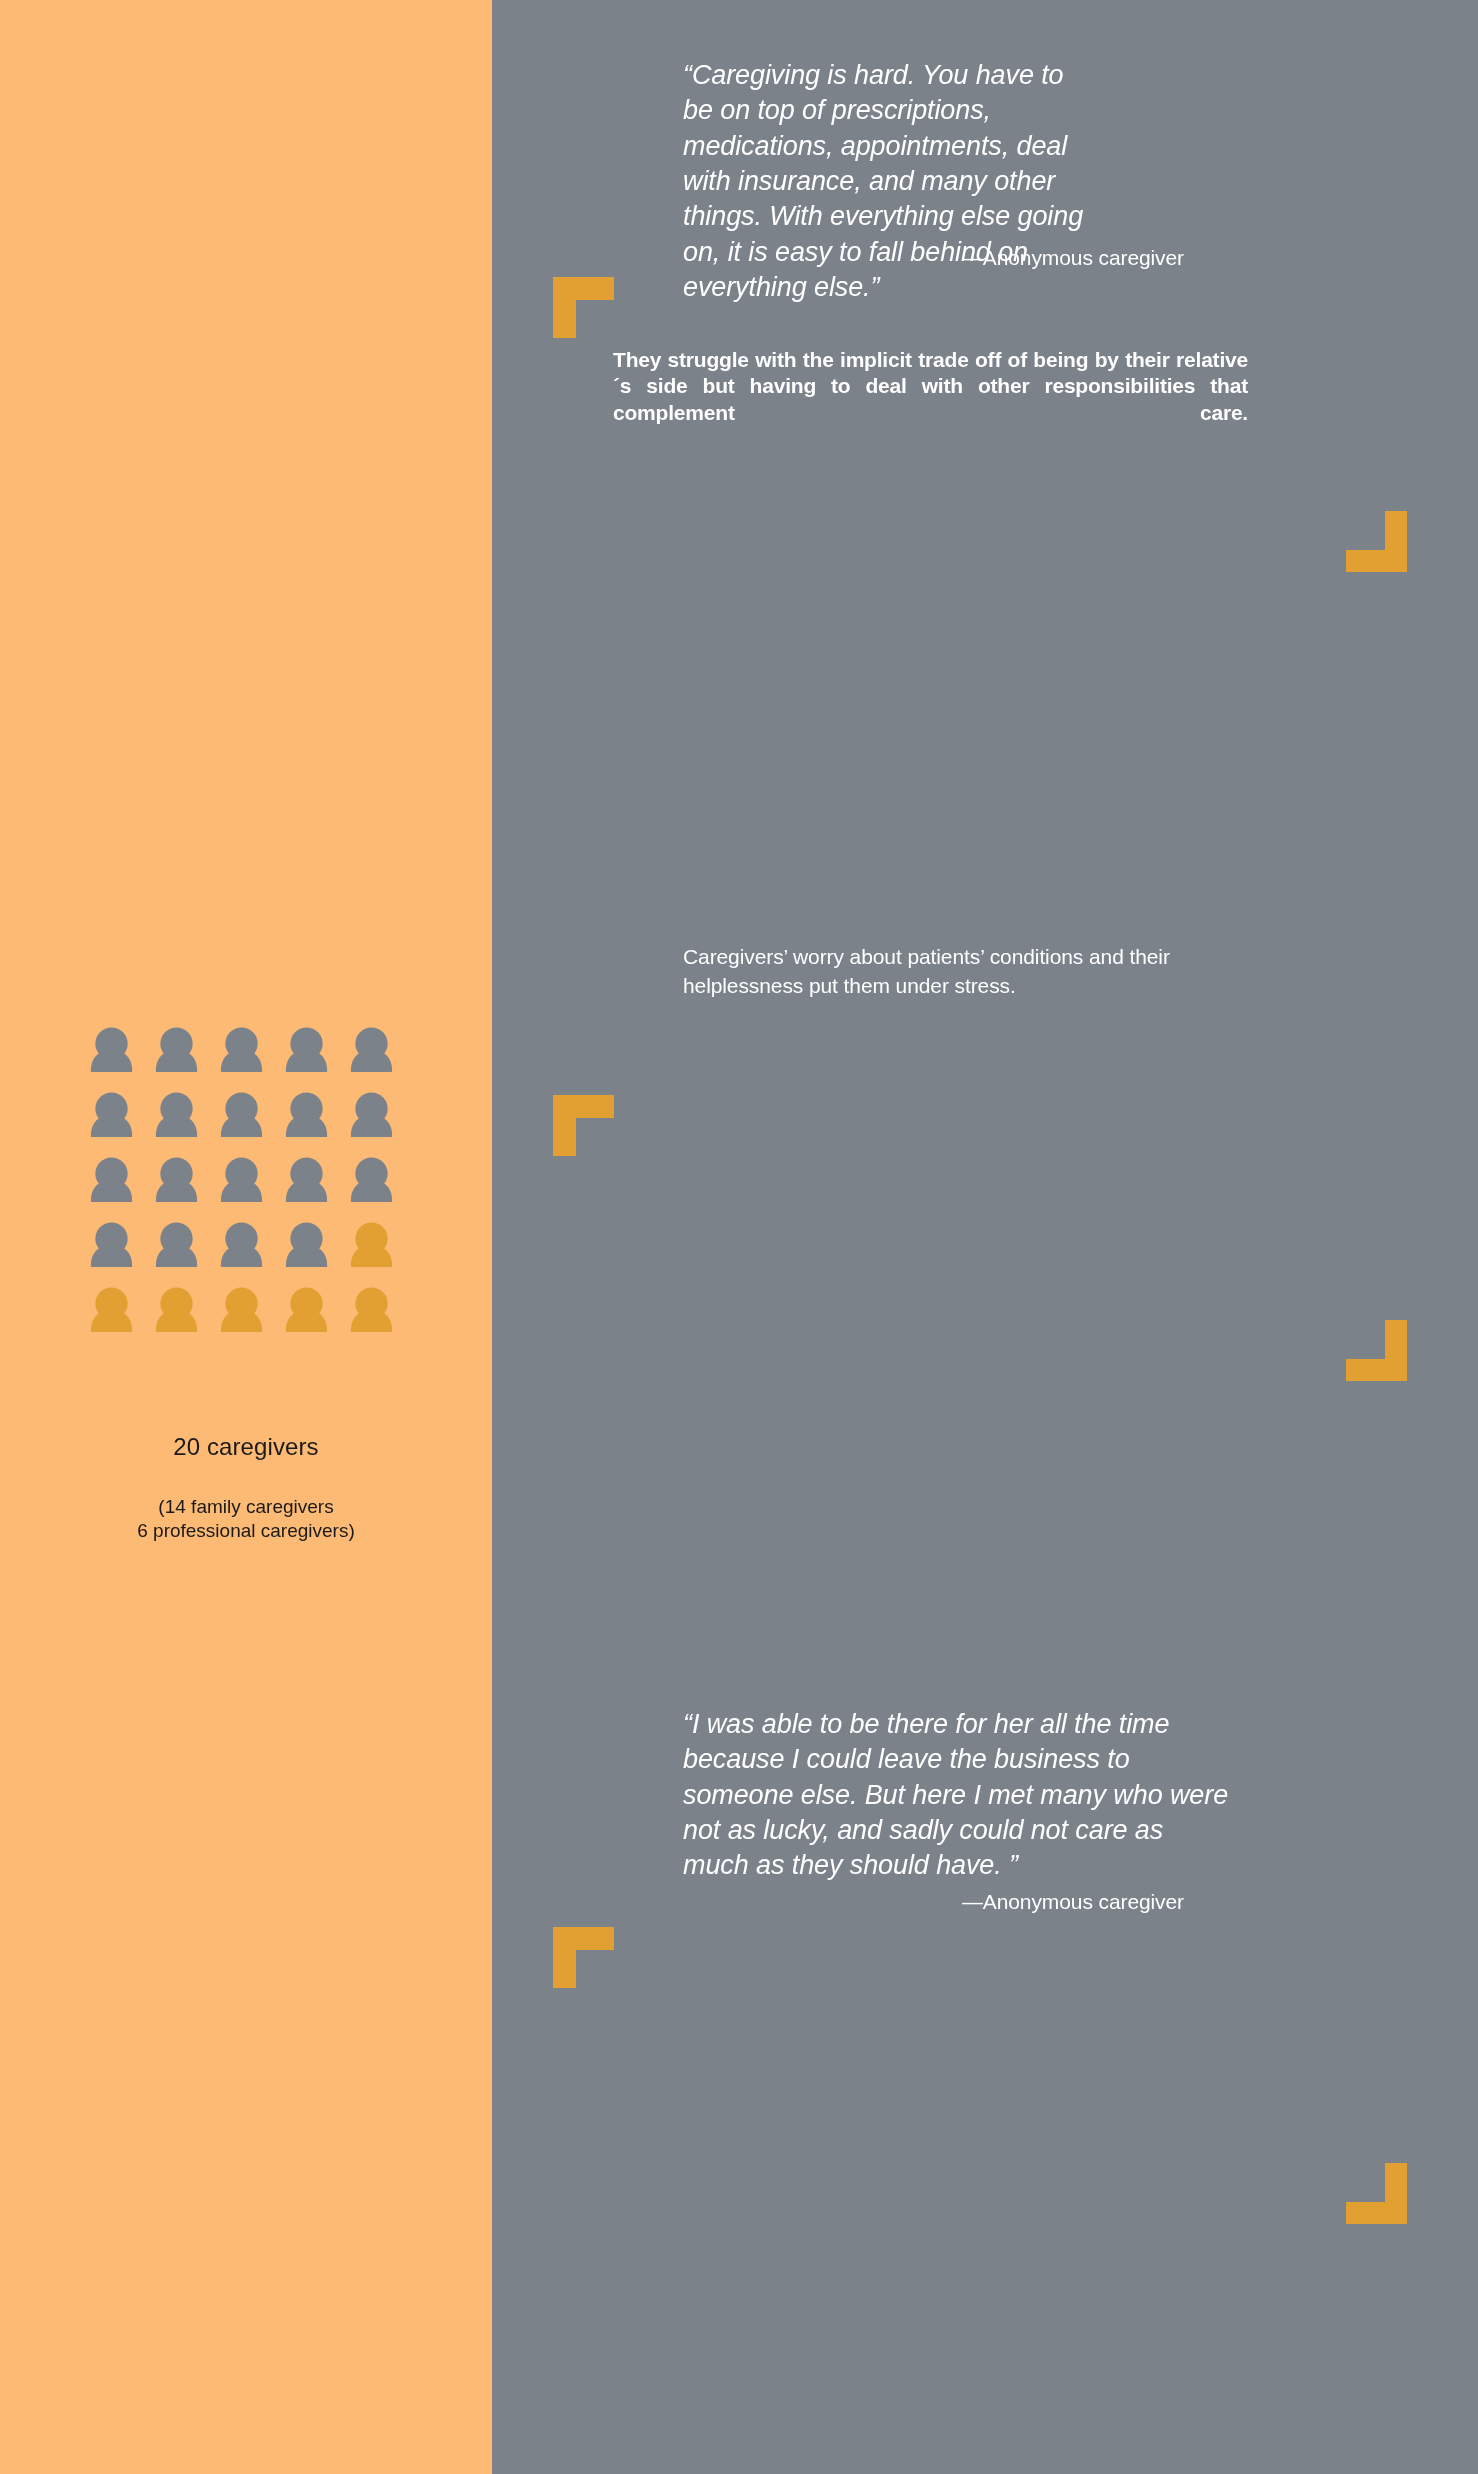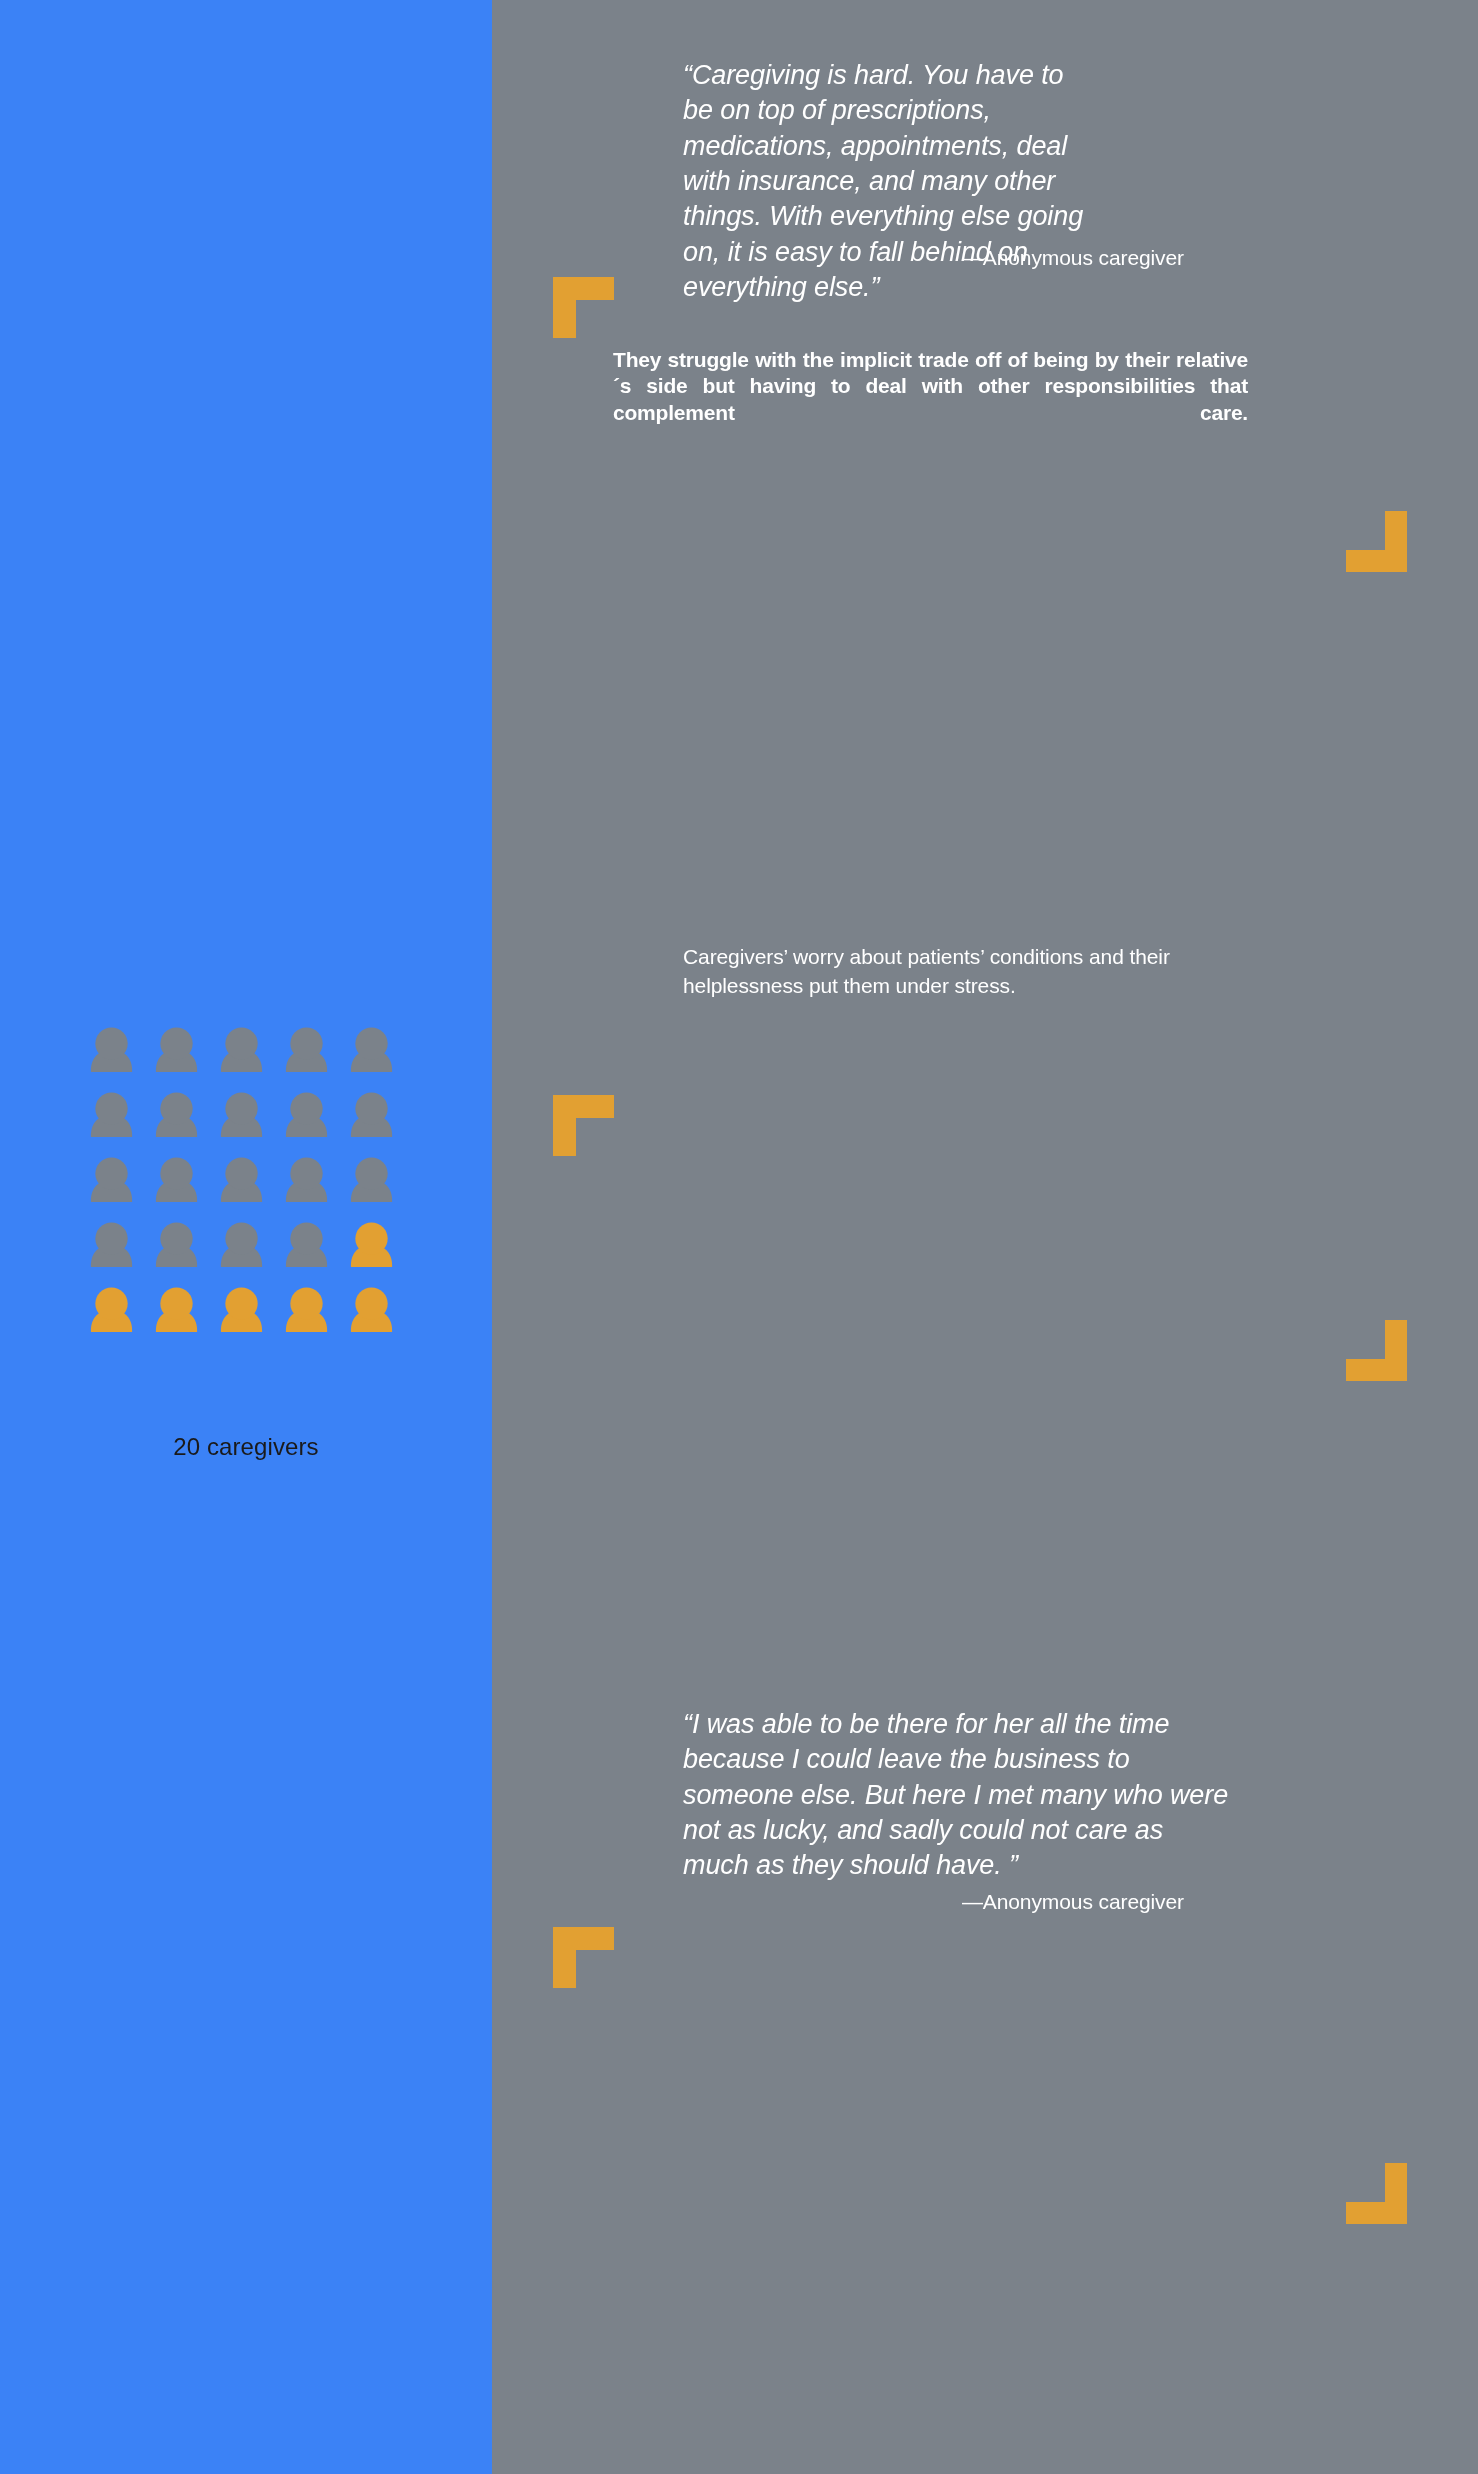--- a/index.html
+++ b/index.html
@@ -20,21 +20,21 @@
     overflow: hidden;
   }
 
   
   #left-panel {
     position: absolute;
     left: 0;
     top: 0;
     width: 492px;
     height: 2475px;
-    background: #3b82f6;
+    background: #fdba74;
   }
 
   #pictogram {
     position: absolute;
     left: 87px;
     top: 1025px;
     width: 323px;
     display: grid;
     grid-template-columns: repeat(5, 65px);
     grid-auto-rows: 65px;
@@ -310,20 +310,24 @@
         <div class="person-cell">
           <svg class="person-icon" viewBox="0 0 100 100">
             <path d="M50 50 C22 50 8 70 8 92 L8 96 L92 96 L92 92 C92 70 78 50 50 50 Z" fill="#e2a032"></path>
             <circle cx="50" cy="38" r="33" fill="#e2a032"></circle>
           </svg>
         </div>
       </div>
 
     <div id="stat-main">20 caregivers</div>
 
+    <div id="stat-sub">
+      <div>(14 family caregivers</div>
+      <div>6 professional caregivers)</div>
+    </div>
 
   </div>
 
   <div id="right-panel">
 
     <div class="quote" style="left:191px; top:58px; width:404px;">“Caregiving is hard. You have to be on top of prescriptions, medications, appointments, deal with insurance, and many other things. With everything else going on, it is easy to fall behind on everything else.”</div>
 
     <div class="attribution" style="left:191px; top:246px; width:501px;">—Anonymous caregiver</div>
 
     <div class="bracket tl" style="left:61px; top:277px;">

